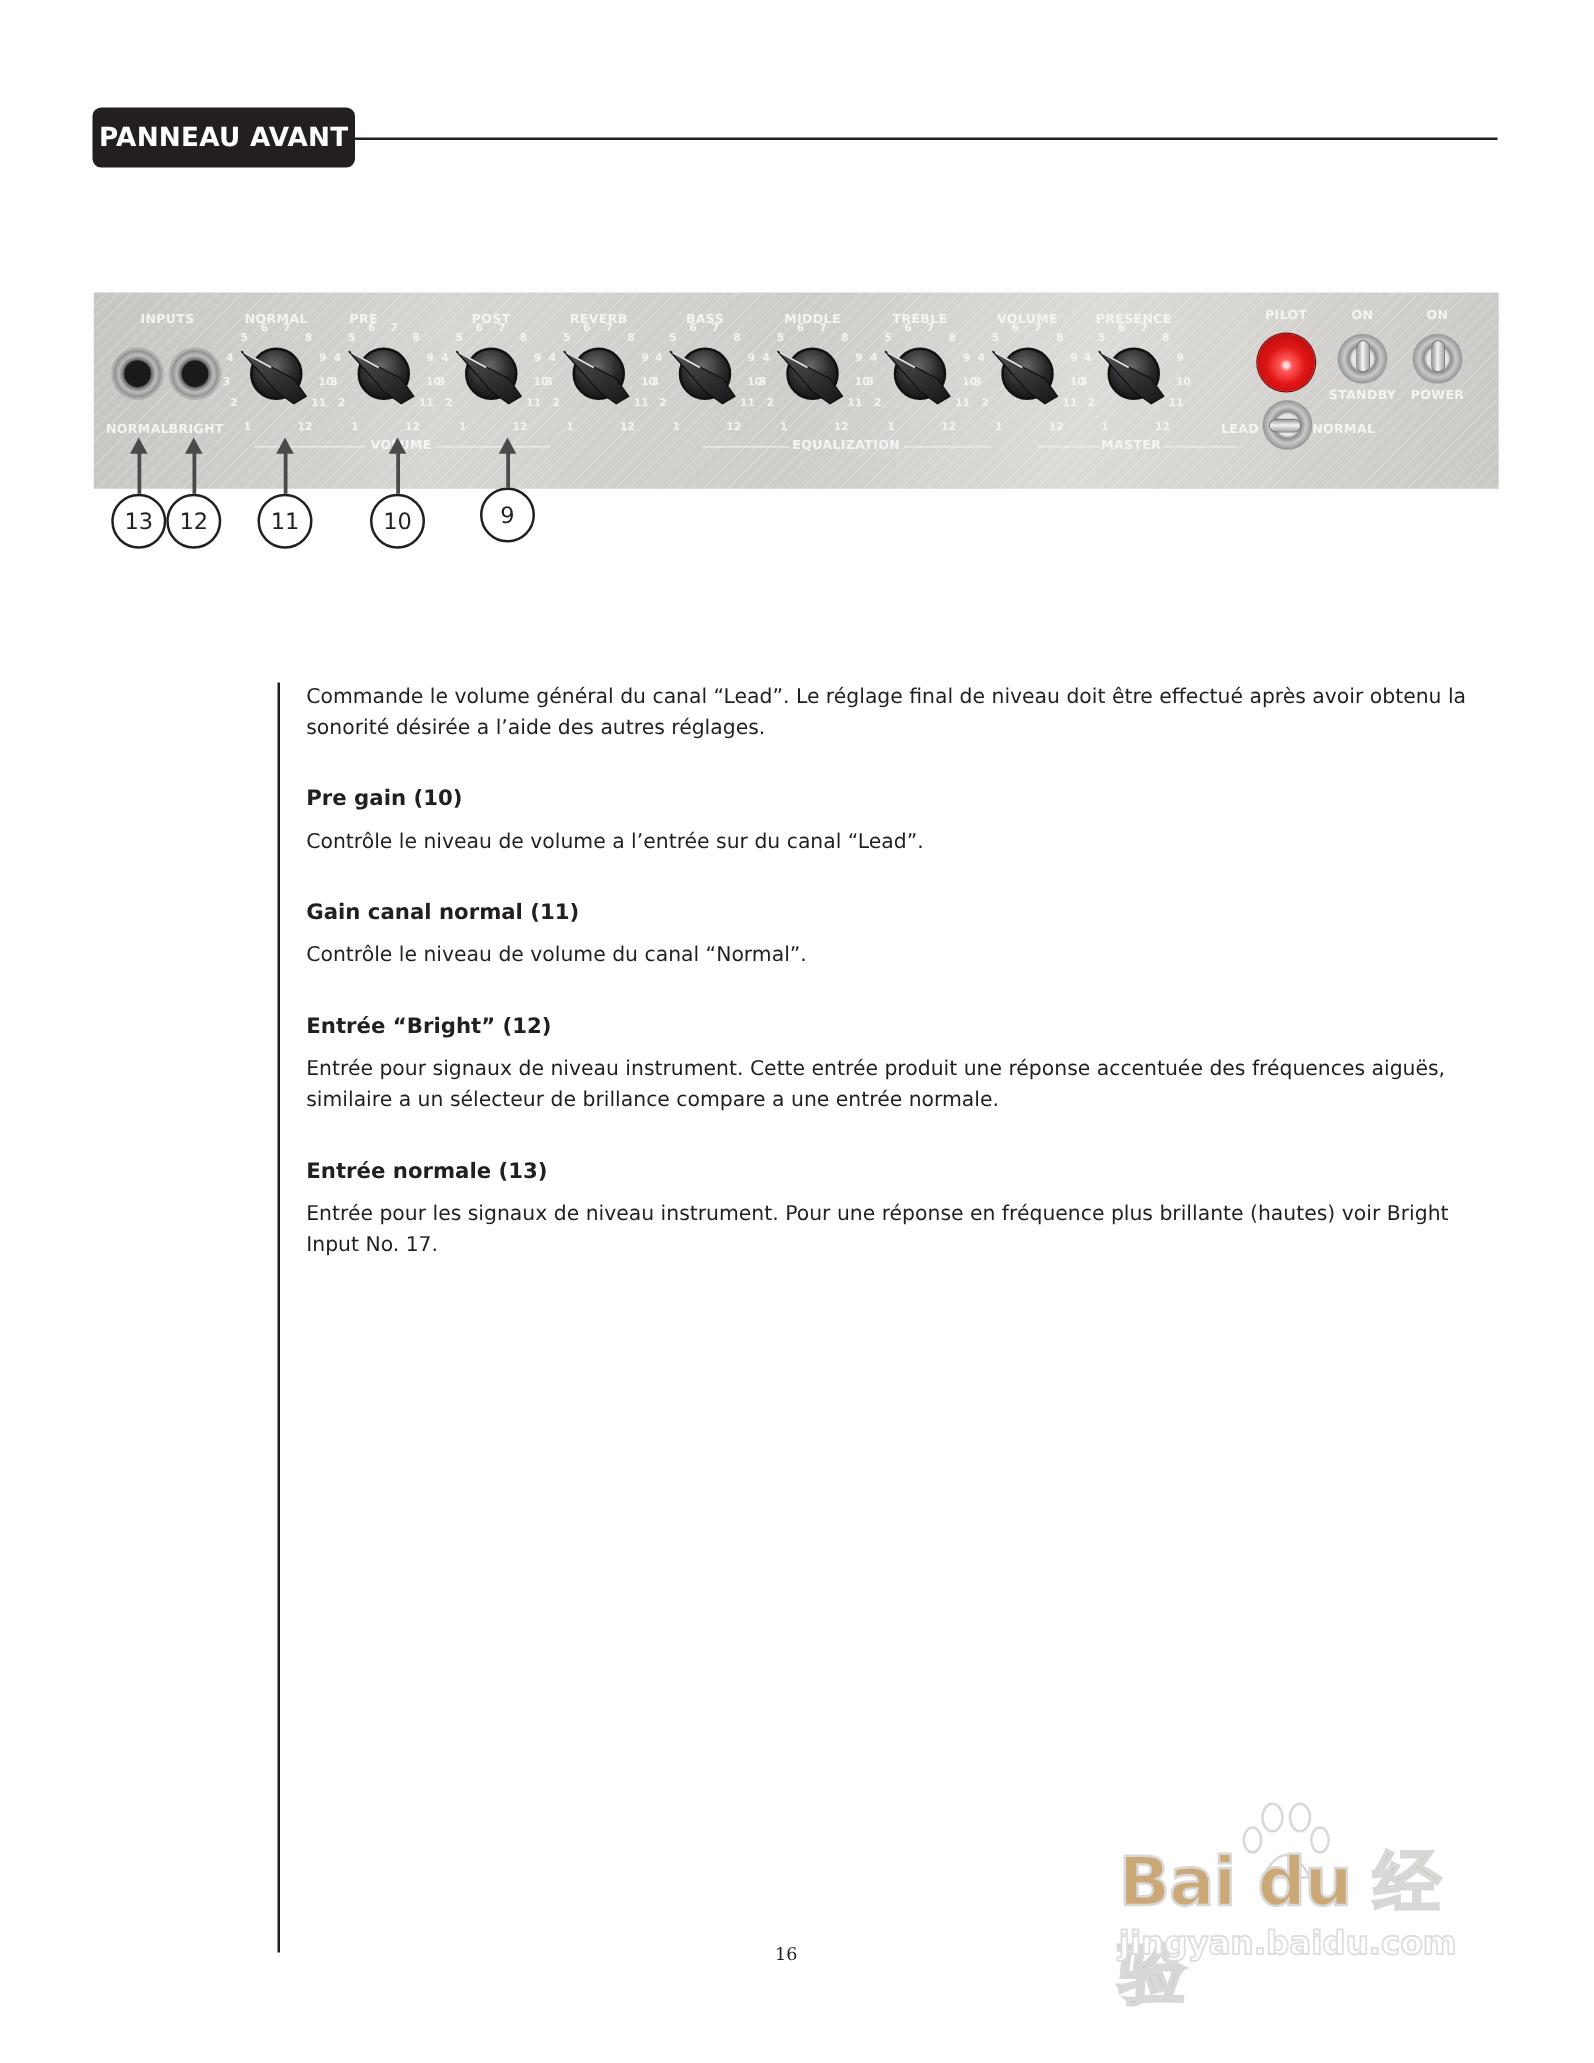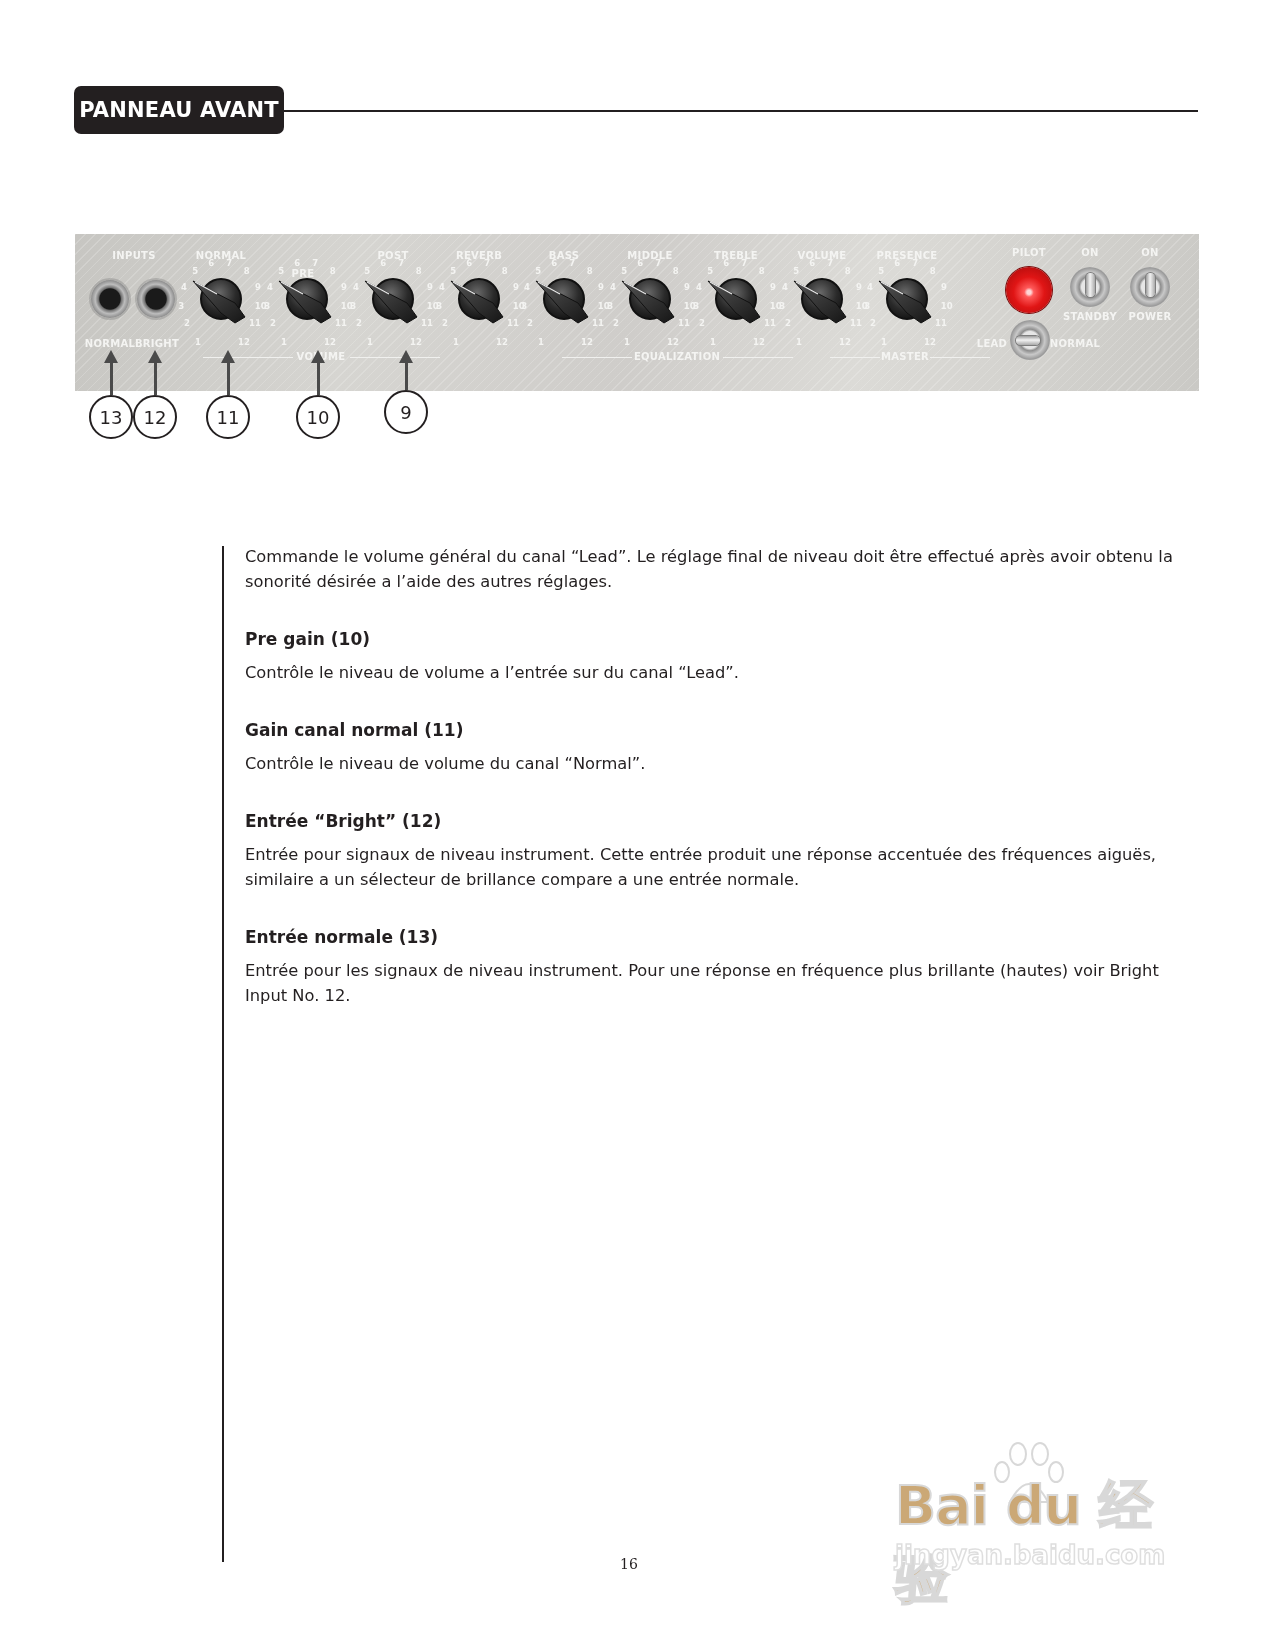--- a/index.html
+++ b/index.html
@@ -161,21 +161,21 @@
           </radialGradient>
           <linearGradient id="kp0" x1="0" y1="0" x2="1" y2="1">
             <stop offset="0" stop-color="#555"></stop>
             <stop offset="1" stop-color="#151515"></stop>
           </linearGradient>
         </defs>
         <circle cx="30" cy="30" r="20" fill="url(#kg0)" stroke="#111" stroke-width="2"></circle>
         <path d="M2 12 L44 34 L54 48 L44 54 L30 44 Z" fill="url(#kp0)" stroke="#111" stroke-width="1"></path>
         <line x1="4" y1="13" x2="26" y2="25" stroke="#e8e8e8" stroke-width="1.4"></line>
       </svg>
-      <div class="plabel" style="left: 228px; top: 16px; margin-top: 18px;">PRE</div>
+      <div class="plabel" style="left: 216px; top: 16px;">PRE</div>
       <div class="tick" style="left: 209px; top: 107.837px;">1</div>
       <div class="tick" style="left: 198.078px; top: 89.1968px;">2</div>
       <div class="tick" style="left: 192.219px; top: 72.1811px;">3</div>
       <div class="tick" style="left: 194.913px; top: 53.0157px;">4</div>
       <div class="tick" style="left: 206.288px; top: 37.3582px;">5</div>
       <div class="tick" style="left: 222.323px; top: 29.1882px;">6</div>
       <div class="tick" style="left: 240.316px; top: 28.8741px;">7</div>
       <div class="tick" style="left: 257.712px; top: 37.3582px;">8</div>
       <div class="tick" style="left: 269.087px; top: 53.0157px;">9</div>
       <div class="tick" style="left: 271.781px; top: 72.1811px;">10</div>
@@ -429,21 +429,21 @@
   <div class="item">
     <h3>Gain canal normal (11)</h3>
     <p>Contrôle le niveau de volume du canal “Normal”.</p>
   </div>
   <div class="item">
     <h3>Entrée “Bright” (12)</h3>
     <p>Entrée pour signaux de niveau instrument. Cette entrée produit une réponse accentuée des fréquences aiguës, similaire a un sélecteur de brillance compare a une entrée normale.</p>
   </div>
   <div class="item">
     <h3>Entrée normale (13)</h3>
-    <p>Entrée pour les signaux de niveau instrument. Pour une réponse en fréquence plus brillante (hautes) voir Bright Input No. 12.</p>
+    <p>Entrée pour les signaux de niveau instrument. Pour une réponse en fréquence plus brillante (hautes) voir Bright Input No. 17.</p>
   </div>
 </div>
 
 <div class="page-number">16</div>
 
 <div class="watermark">
   <svg class="wm-paw" viewBox="0 0 80 70">
     <g fill="#fff" stroke="#b9b9b9" stroke-width="2">
       <ellipse cx="28" cy="14" rx="8" ry="11"></ellipse>
       <ellipse cx="50" cy="14" rx="8" ry="11"></ellipse>

